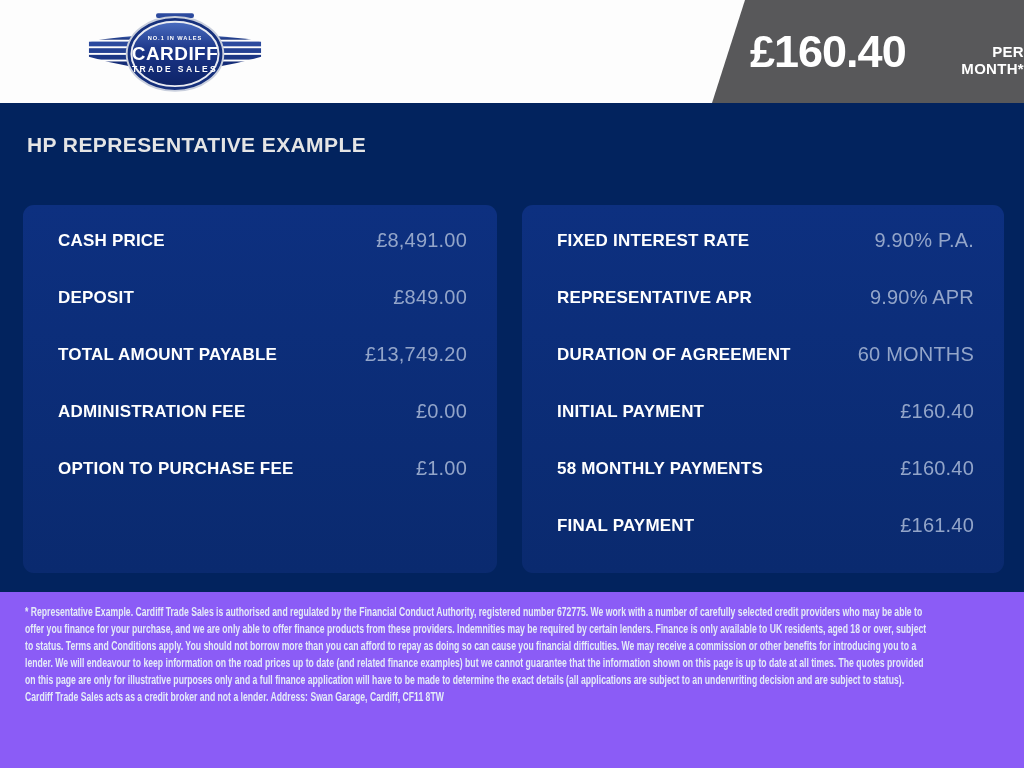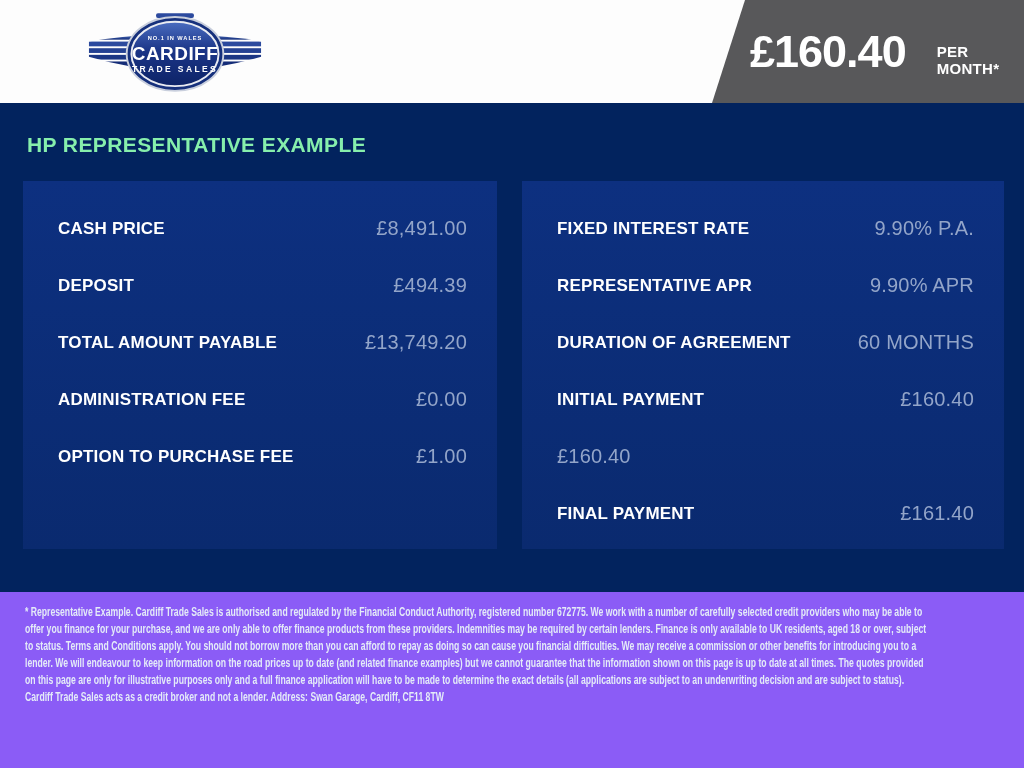--- a/index.html
+++ b/index.html
@@ -6,20 +6,21 @@
   body{
     width:1024px;height:768px;position:relative;overflow:hidden;
     background:#02235e;
     font-family:"Liberation Sans", sans-serif;
   }
 
   
   .header{
     position:absolute;top:0;left:0;width:1024px;height:103px;
     background:#fdfdfd;
+    text-align:right;
   }
   .logo{
     position:absolute;left:85px;top:11px;width:180px;height:82px;
   }
   .price-flag{
     position:absolute;top:0;right:0;width:324px;height:103px;
     background:#58585a;
     clip-path:polygon(45px 0, 100% 0, 100% 100%, 12px 100%);
     display:flex;align-items:center;box-sizing:border-box;
     padding-left:50px;
@@ -28,27 +29,28 @@
     color:#ffffff;font-size:45px;font-weight:bold;letter-spacing:-1px;
   }
   .price-suffix{
     color:#ffffff;font-size:15px;font-weight:bold;margin-left:31px;
     margin-top:16px;letter-spacing:0.3px;
   }
 
   
   .page-title{
     position:absolute;top:133px;left:27px;
-    color:#86efac;font-size:21px;font-weight:bold;letter-spacing:0.4px;
+    color:#e5e5e5;font-size:21px;font-weight:bold;letter-spacing:0.4px;
   }
   .panel{
-    position:absolute;top:181px;height:368px;
+    position:absolute;top:205px;height:368px;
     background:linear-gradient(180deg,#0d3080 0%,#0a2a6f 100%);
     box-sizing:border-box;
-    padding:19px 30px 0 35px;
+    padding:7px 30px 0 35px;
+    border-radius:11px;
   }
   .panel-left{left:23px;width:474px;}
   .panel-right{left:522px;width:482px;}
   .finance-row{
     height:57px;display:flex;justify-content:space-between;align-items:center;
   }
   .row-label{
     color:#ffffff;font-size:17px;font-weight:bold;letter-spacing:0.2px;
     white-space:nowrap;
   }
@@ -126,21 +128,21 @@
 
 <div class="page-title">HP REPRESENTATIVE EXAMPLE</div>
 
 <div class="panel panel-left">
   <div class="finance-row">
     <span class="row-label">CASH PRICE</span>
     <span class="row-value">£8,491.00</span>
   </div>
   <div class="finance-row">
     <span class="row-label">DEPOSIT</span>
-    <span class="row-value">£494.39</span>
+    <span class="row-value">£849.00</span>
   </div>
   <div class="finance-row">
     <span class="row-label">TOTAL AMOUNT PAYABLE</span>
     <span class="row-value">£13,749.20</span>
   </div>
   <div class="finance-row">
     <span class="row-label">ADMINISTRATION FEE</span>
     <span class="row-value">£0.00</span>
   </div>
   <div class="finance-row">
@@ -160,20 +162,21 @@
   </div>
   <div class="finance-row">
     <span class="row-label">DURATION OF AGREEMENT</span>
     <span class="row-value">60 MONTHS</span>
   </div>
   <div class="finance-row">
     <span class="row-label">INITIAL PAYMENT</span>
     <span class="row-value">£160.40</span>
   </div>
   <div class="finance-row">
+    <span class="row-label">58 MONTHLY PAYMENTS</span>
     <span class="row-value">£160.40</span>
   </div>
   <div class="finance-row">
     <span class="row-label">FINAL PAYMENT</span>
     <span class="row-value">£161.40</span>
   </div>
 </div>
 
 <div class="footer">
   <div class="disclaimer">* Representative Example. Cardiff Trade Sales is authorised and regulated by the Financial Conduct Authority, registered number 672775. We work with a number of carefully selected credit providers who may be able to offer you finance for your purchase, and we are only able to offer finance products from these providers. Indemnities may be required by certain lenders. Finance is only available to UK residents, aged 18 or over, subject to status. Terms and Conditions apply. You should not borrow more than you can afford to repay as doing so can cause you financial difficulties. We may receive a commission or other benefits for introducing you to a lender. We will endeavour to keep information on the road prices up to date (and related finance examples) but we cannot guarantee that the information shown on this page is up to date at all times. The quotes provided on this page are only for illustrative purposes only and a full finance application will have to be made to determine the exact details (all applications are subject to an underwriting decision and are subject to status). Cardiff Trade Sales acts as a credit broker and not a lender. Address: Swan Garage, Cardiff, CF11 8TW</div>

